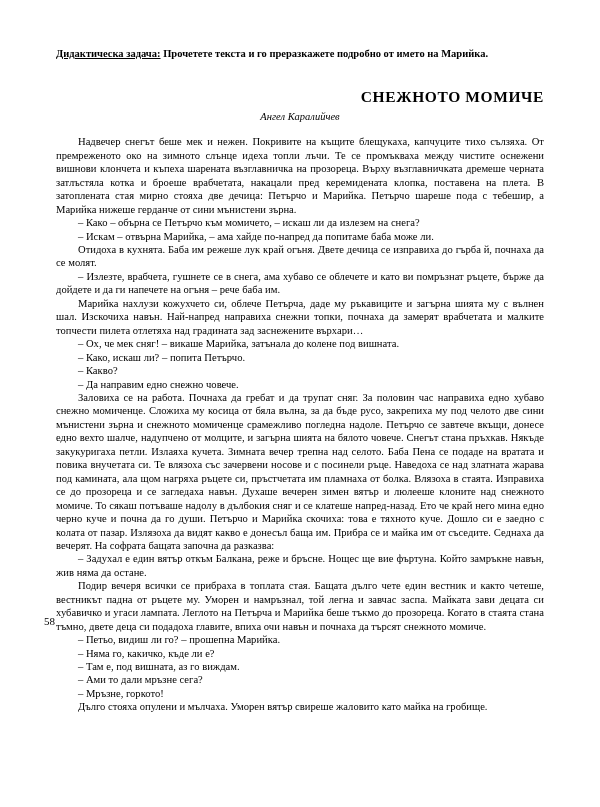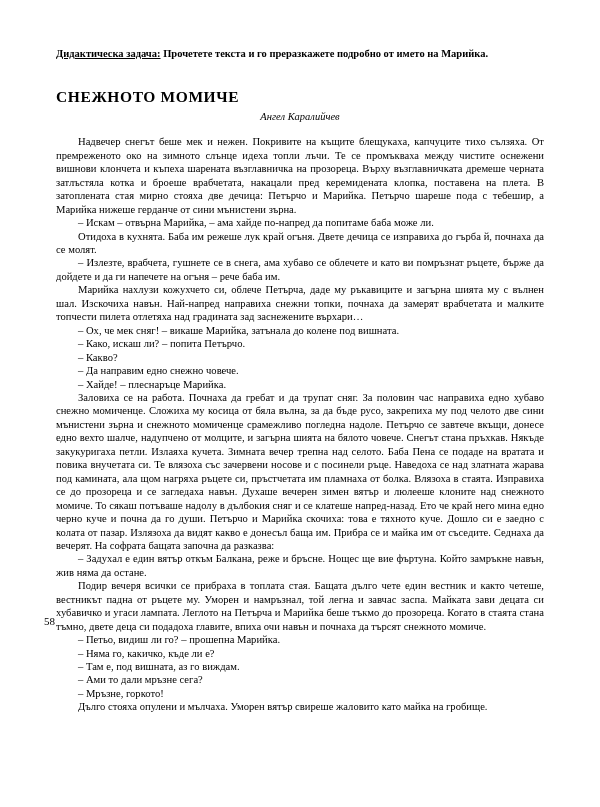--- a/index.html
+++ b/index.html
@@ -36,21 +36,21 @@
   .task-label {
     text-decoration: underline;
     font-weight: bold;
   }
   .task-text {
     font-weight: bold;
   }
 
   
   .title {
-    text-align: left;
+    text-align: right;
     font-size: 15.5px;
     font-weight: bold;
     letter-spacing: 0.6px;
     margin: 0 0 3px 0;
     line-height: 1.2;
   }
   .author {
     text-align: center;
     font-size: 10.5px;
     font-style: italic;
@@ -91,29 +91,29 @@
 
   <div class="task-line">
     <span class="task-label">Дидактическа задача:</span><span class="task-text"> Прочетете текста и го преразкажете подробно от името на Марийка.</span>
   </div>
 
   <div class="title">СНЕЖНОТО МОМИЧЕ</div>
   <div class="author">Ангел Каралийчев</div>
 
   <div class="body-text" id="story-body">
       <p class="dialogue">Надвечер снегът беше мек и нежен. Покривите на къщите блещукаха, капчуците тихо сълзяха. От премреженото око на зимното слънце идеха топли лъчи. Те се промъкваха между чистите оснежени вишнови клончета и къпеха шарената възглавничка на прозореца. Върху възглавничката дремеше черната затлъстяла котка и броеше врабчетата, накацали пред керемидената клопка, поставена на плета. В затоплената стая мирно стояха две дечица: Петърчо и Марийка. Петърчо шареше пода с тебешир, а Марийка нижеше герданче от сини мънистени зърна.</p>
+      <p class="dialogue">– Како – обърна се Петърчо към момичето, – искаш ли да излезем на снега?</p>
       <p class="dialogue">– Искам – отвърна Марийка, – ама хайде по-напред да попитаме баба може ли.</p>
       <p class="dialogue">Отидоха в кухнята. Баба им режеше лук край огъня. Двете дечица се изправиха до гърба й, почнаха да се молят.</p>
       <p class="dialogue">– Излезте, врабчета, гушнете се в снега, ама хубаво се облечете и като ви помръзнат ръцете, бърже да дойдете и да ги напечете на огъня – рече баба им.</p>
       <p class="dialogue">Марийка нахлузи кожухчето си, облече Петърча, даде му ръкавиците и загърна шията му с вълнен шал. Изскочиха навън. Най-напред направиха снежни топки, почнаха да замерят врабчетата и малките топчести пилета отлетяха над градината зад заснежените върхари…</p>
       <p class="dialogue">– Ох, че мек сняг! – викаше Марийка, затънала до колене под вишната.</p>
       <p class="dialogue">– Како, искаш ли? – попита Петърчо.</p>
       <p class="dialogue">– Какво?</p>
       <p class="dialogue">– Да направим едно снежно човече.</p>
-      <p class="dialogue">– Хайде! – плеснаръце Марийка.</p>
       <p class="dialogue">Заловиха се на работа. Почнаха да гребат и да трупат сняг. За половин час направиха едно хубаво снежно момиченце. Сложиха му косица от бяла вълна, за да бъде русо, закрепиха му под челото две сини мънистени зърна и снежното момиченце срамежливо погледна надоле. Петърчо се завтече вкъщи, донесе едно вехто шалче, надупчено от молците, и загърна шията на бялото човече. Снегът стана пръхкав. Някъде закукуригаха петли. Излаяха кучета. Зимната вечер трепна над селото. Баба Пена се подаде на вратата и повика внучетата си. Те влязоха със зачервени носове и с посинели ръце. Наведоха се над златната жарава под камината, ала щом нагряха ръцете си, пръстчетата им пламнаха от болка. Влязоха в стаята. Изправиха се до прозореца и се загледаха навън. Духаше вечерен зимен вятър и люлееше клоните над снежното момиче. То сякаш потъваше надолу в дълбокия сняг и се клатеше напред-назад. Ето че край него мина едно черно куче и почна да го души. Петърчо и Марийка скочиха: това е тяхното куче. Дошло си е заедно с колата от пазар. Излязоха да видят какво е донесъл баща им. Прибра се и майка им от съседите. Седнаха да вечерят. На софрата бащата започна да разказва:</p>
       <p class="dialogue">– Задухал е един вятър откъм Балкана, реже и бръсне. Нощес ще вие фъртуна. Който замръкне навън, жив няма да остане.</p>
       <p class="dialogue">Подир вечеря всички се прибраха в топлата стая. Бащата дълго чете един вестник и както четеше, вестникът падна от ръцете му. Уморен и намръзнал, той легна и завчас заспа. Майката зави децата си хубавичко и угаси лампата. Леглото на Петърча и Марийка беше тъкмо до прозореца. Когато в стаята стана тъмно, двете деца си подадоха главите, впиха очи навън и почнаха да търсят снежното момиче.</p>
       <p class="dialogue">– Петьо, видиш ли го? – прошепна Марийка.</p>
       <p class="dialogue">– Няма го, какичко, къде ли е?</p>
       <p class="dialogue">– Там е, под вишната, аз го виждам.</p>
       <p class="dialogue">– Ами то дали мръзне сега?</p>
       <p class="dialogue">– Мръзне, горкото!</p>
       <p class="dialogue">Дълго стояха опулени и мълчаха. Уморен вятър свиреше жаловито като майка на гробище.</p>
     </div>

